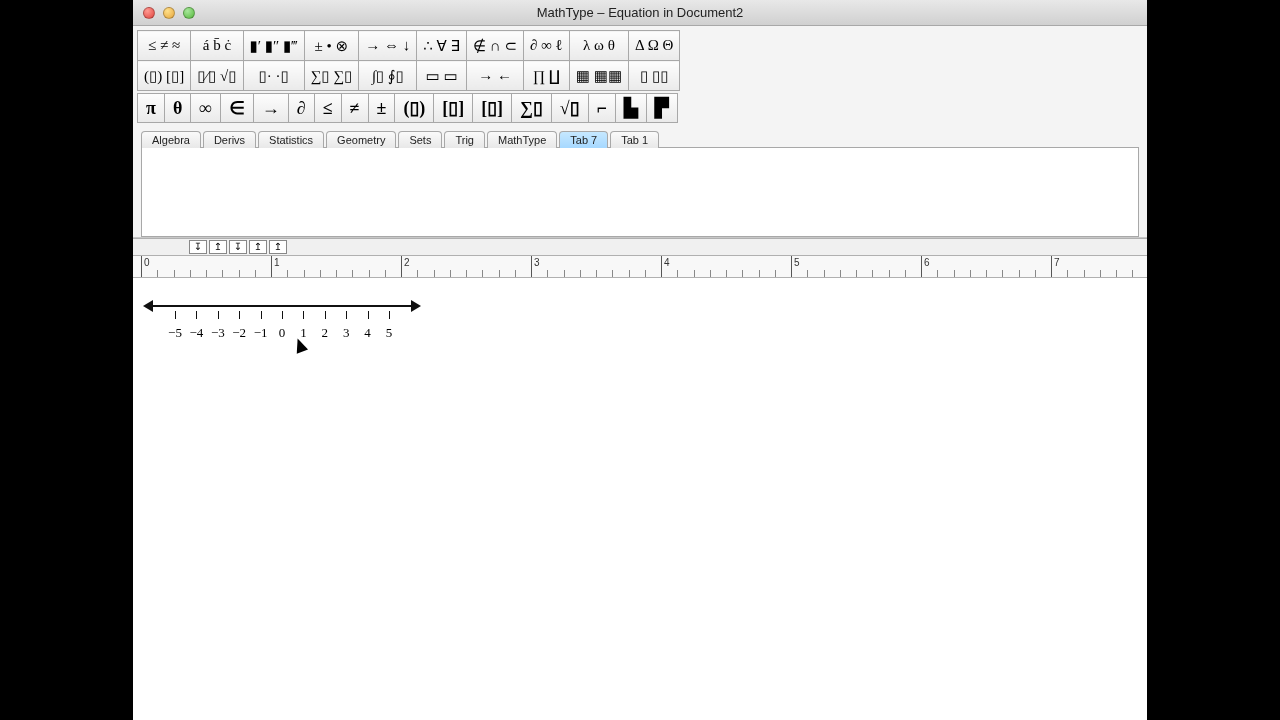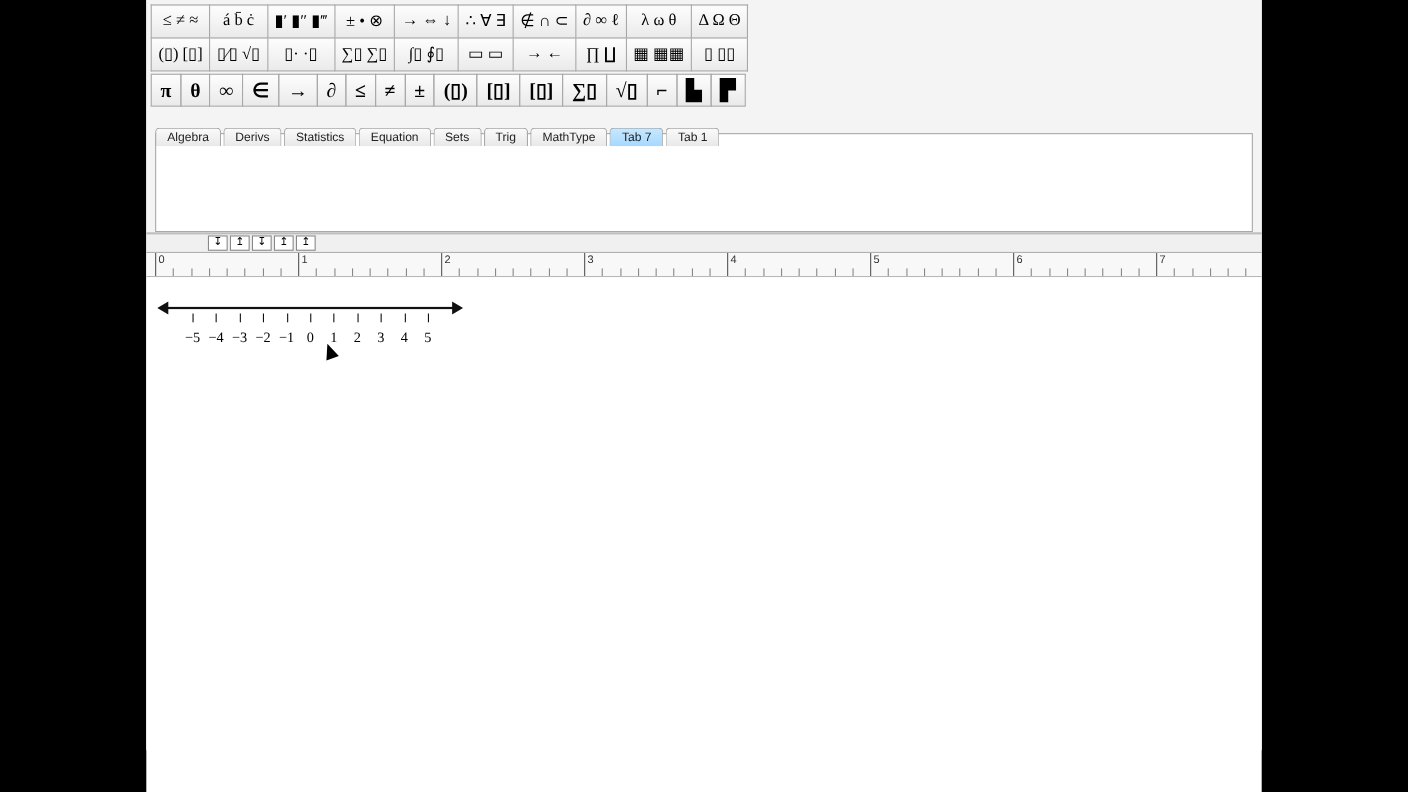--- a/index.html
+++ b/index.html
@@ -94,21 +94,21 @@
   border: 1px solid #a8a8a8;
   border-bottom: none;
   border-top-left-radius: 4px;
   border-top-right-radius: 4px;
   padding: 2px 10px;
   font-size: 11px;
   background: linear-gradient(#fafafa, #e8e8e8);
   margin-right: 2px;
   color: #222;
   position: relative;
-  top: 12px;
+  top: 1px;
 }
 .tab-active {
   background: linear-gradient(#c6e8ff, #a6d8ff);
 }
 .tab-shelf {
   height: 90px;
   background: #fff;
   border: 1px solid #a8a8a8;
   margin: 0 4px;
 }
@@ -212,20 +212,28 @@
   border-right: 6px solid transparent;
   border-bottom: 14px solid #000;
   transform: rotate(-20deg);
 }
 </style>
 </head>
 <body>
 
 <div class="app-window">
 
+  <div class="titlebar">
+    <div class="traffic-lights">
+      <div class="traffic-btn tl-close"></div>
+      <div class="traffic-btn tl-min"></div>
+      <div class="traffic-btn tl-zoom"></div>
+    </div>
+    <div class="title-text">MathType – Equation in Document2</div>
+  </div>
 
   <div class="toolbars">
 
     <table class="tb-table">
       <tbody>
           <tr id="sym-row-1">
             <td>≤ ≠ ≈</td>
             <td>á b̄ ċ</td>
             <td>▮′ ▮″ ▮‴</td>
             <td>± • ⊗</td>
@@ -268,21 +276,21 @@
         <div class="lt-cell">√▯</div>
         <div class="lt-cell">⌐</div>
         <div class="lt-cell">▙</div>
         <div class="lt-cell">▛</div>
       </div>
 
     <div class="tabbar" id="tabbar">
         <div class="tab">Algebra</div>
         <div class="tab">Derivs</div>
         <div class="tab">Statistics</div>
-        <div class="tab">Equation</div>
+        <div class="tab">Geometry</div>
         <div class="tab">Sets</div>
         <div class="tab">Trig</div>
         <div class="tab">MathType</div>
         <div class="tab tab-active">Tab 7</div>
         <div class="tab">Tab 1</div>
       </div>
     <div class="tab-shelf"></div>
 
   </div>
 

